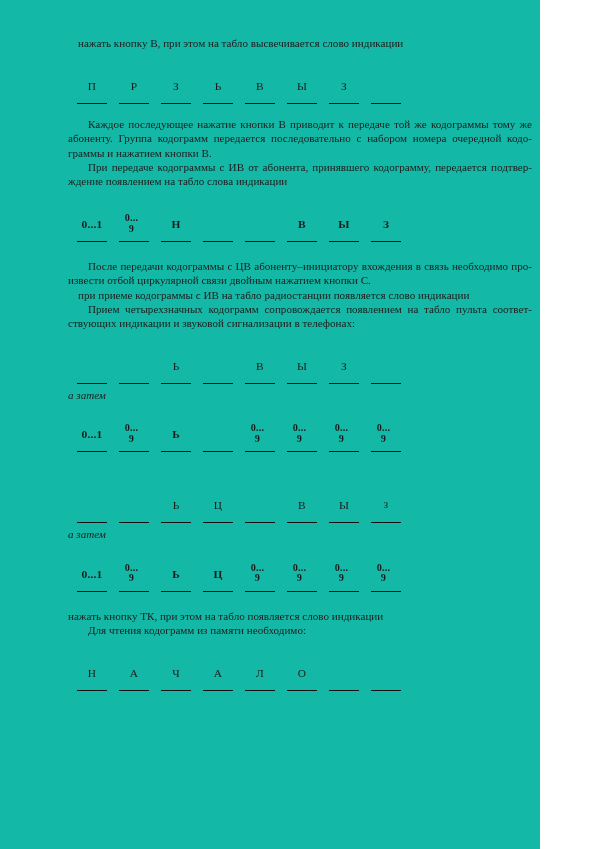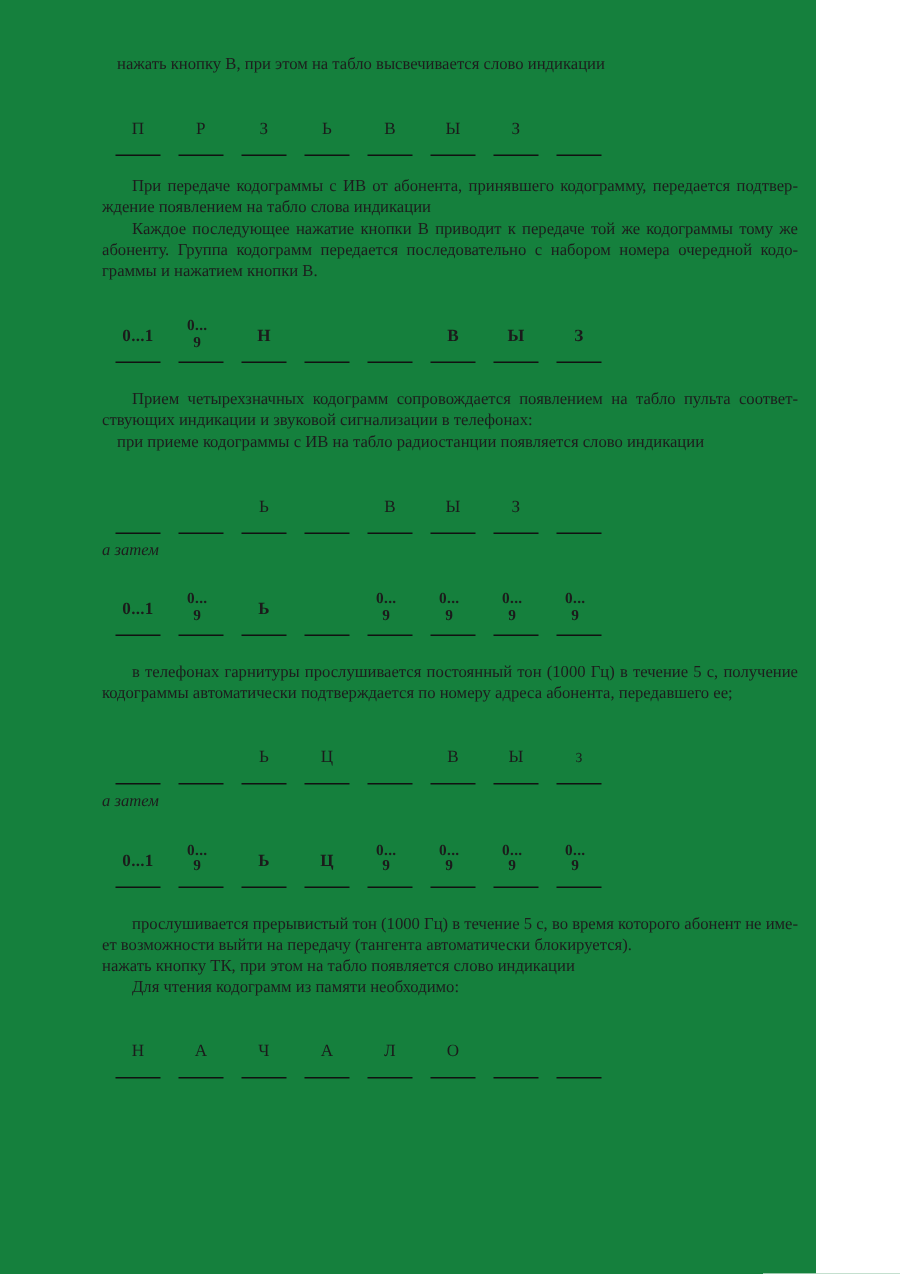--- a/index.html
+++ b/index.html
@@ -11,23 +11,24 @@
     width: 600px;
     height: 849px;
     font-family: "Liberation Serif", "DejaVu Serif", serif;
     color: #1a1a1a;
     position: relative;
     overflow: hidden;
   }
   .page {
     position: absolute;
     left: 0; top: 0;
-    width: 544px;
+    width: 496px;
     height: 849px;
-    background: #15803d;
+    background: #14b8a6;
+    padding-left: 44px;
   }
   .content {
     position: absolute;
     left: 68px;
     top: 36px;
     width: 464px;
   }
   p.para {
     margin: 0;
     font-size: 11.1px;
@@ -140,23 +141,23 @@
           <div class="val">З</div>
           <div class="rule"></div>
         </div>
       <div class="slot" style="left:303px">
           <div class="val"></div>
           <div class="rule"></div>
         </div>
     </div>
     <div class="gap-m"></div>
 
+    <p class="para indent">Каждое последующее нажатие кнопки В приводит к передаче той же кодограммы тому же абоненту. Группа кодограмм передается последовательно с набором номера очередной кодо-граммы и нажатием кнопки В.</p>
+
     <p class="para indent">При передаче кодограммы с ИВ от абонента, принявшего кодограмму, передается подтвер-ждение появлением на табло слова индикации</p>
-
-    <p class="para indent">Каждое последующее нажатие кнопки В приводит к передаче той же кодограммы тому же абоненту. Группа кодограмм передается последовательно с набором номера очередной кодо-граммы и нажатием кнопки В.</p>
     <div class="gap-s"></div>
 
     <div class="codegram tall">
       <div class="slot" style="left:9px">
           <div class="val">0...1</div>
           <div class="rule"></div>
         </div>
       <div class="slot" style="left:51px">
           <div class="val stack">
             <span class="top">0...</span>
@@ -185,24 +186,25 @@
           <div class="rule"></div>
         </div>
       <div class="slot" style="left:303px">
           <div class="val">З</div>
           <div class="rule"></div>
         </div>
     </div>
     <div class="gap-m"></div>
 
 
+    <p class="para indent">После передачи кодограммы с ЦВ абоненту–инициатору вхождения в связь необходимо про-извести отбой циркулярной связи двойным нажатием кнопки С.</p>
+
+    <p class="para small-indent">при приеме кодограммы с ИВ на табло радиостанции появляется слово индикации</p>
 
     <p class="para indent">Прием четырехзначных кодограмм сопровождается появлением на табло пульта соответ-ствующих индикации и звуковой сигнализации в телефонах:</p>
-
-    <p class="para small-indent">при приеме кодограммы с ИВ на табло радиостанции появляется слово индикации</p>
     <div class="gap-s"></div>
 
     <div class="codegram">
       <div class="slot" style="left:9px">
           <div class="val"></div>
           <div class="rule"></div>
         </div>
       <div class="slot" style="left:51px">
           <div class="val"></div>
           <div class="rule"></div>
@@ -281,21 +283,20 @@
       <div class="slot" style="left:303px">
           <div class="val stack">
             <span class="top">0...</span>
             <span class="bot">9</span>
           </div>
           <div class="rule"></div>
         </div>
     </div>
     <div class="gap-m"></div>
 
-    <p class="para indent">в телефонах гарнитуры прослушивается постоянный тон (1000 Гц) в течение 5 с, получение кодограммы автоматически подтверждается по номеру адреса абонента, передавшего ее;</p>
 
     <div class="gap-s"></div>
 
     <div class="codegram">
       <div class="slot" style="left:9px">
           <div class="val"></div>
           <div class="rule"></div>
         </div>
       <div class="slot" style="left:51px">
           <div class="val"></div>
@@ -375,21 +376,20 @@
       <div class="slot" style="left:303px">
           <div class="val stack">
             <span class="top">0...</span>
             <span class="bot">9</span>
           </div>
           <div class="rule"></div>
         </div>
     </div>
     <div class="gap-m"></div>
 
-    <p class="para indent">прослушивается прерывистый тон (1000 Гц) в течение 5 с, во время которого абонент не име-ет возможности выйти на передачу (тангента автоматически блокируется).</p>
 
 
     <p class="para noindent">нажать кнопку ТК, при этом на табло появляется слово индикации</p>
 
     <p class="para indent">Для чтения кодограмм из памяти необходимо:</p>
     <div class="gap-s"></div>
 
     <div class="codegram">
       <div class="slot" style="left:9px">
           <div class="val">Н</div>

